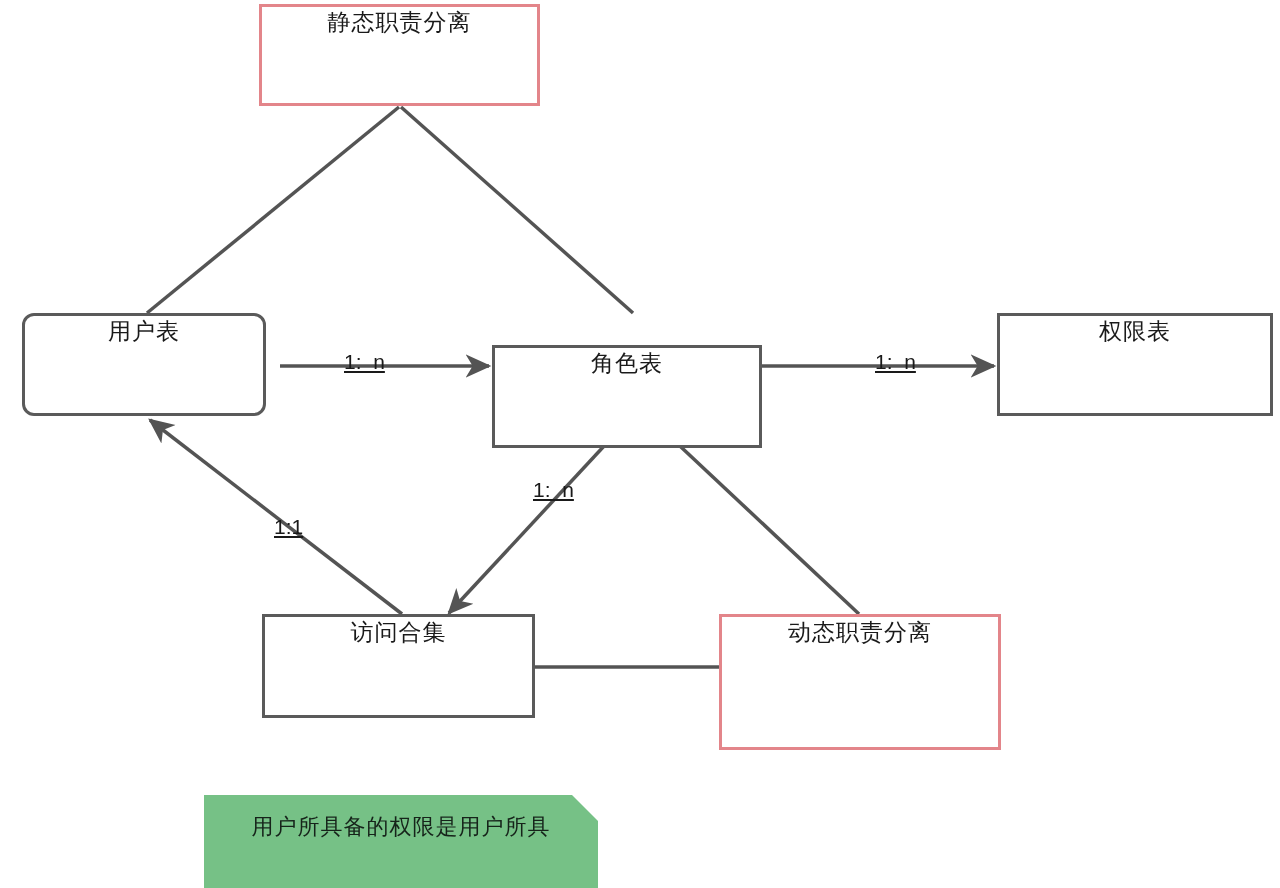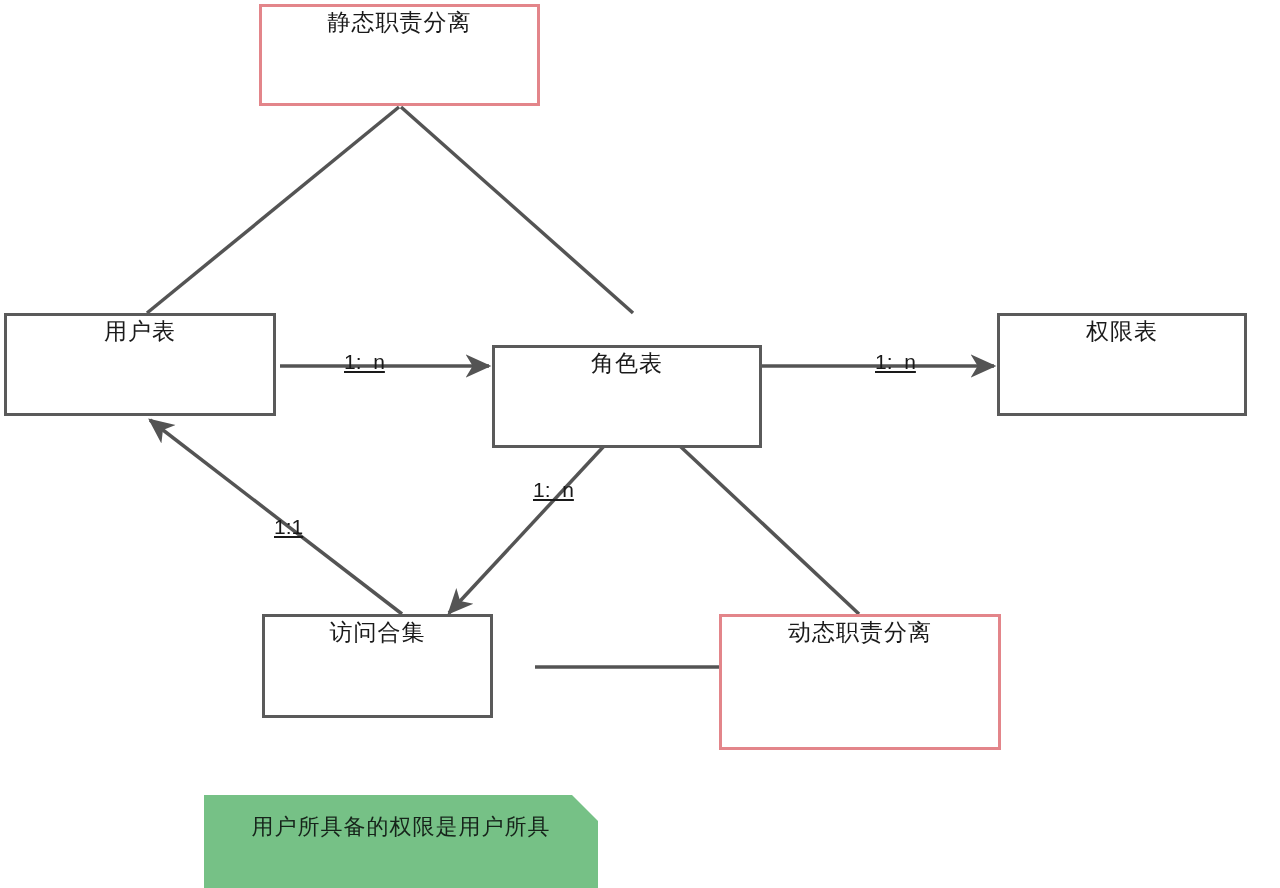--- a/index.html
+++ b/index.html
@@ -84,33 +84,33 @@
 
   <line x1="649" y1="417" x2="859" y2="614" stroke="#545454" stroke-width="3.5"></line>
 
   <line x1="535" y1="667" x2="721" y2="667" stroke="#545454" stroke-width="3.5"></line>
 </svg>
 
 <div class="node node-red" style="left:259px; top:4px; width:281px; height:102px;">
   <span>静态职责分离</span>
 </div>
 
-<div class="node node-gray" style="left:4px; top:313px; width:272px; height:103px;">
+<div class="node node-gray" style="left:22px; top:313px; width:244px; height:103px;border-radius:12px;">
   <span>用户表</span>
 </div>
 
 <div class="node node-gray" style="left:492px; top:313px; width:270px; height:103px;margin-top:32px;">
   <span>角色表</span>
 </div>
 
-<div class="node node-gray" style="left:997px; top:313px; width:250px; height:103px;">
+<div class="node node-gray" style="left:997px; top:313px; width:276px; height:103px;">
   <span>权限表</span>
 </div>
 
-<div class="node node-gray" style="left:262px; top:614px; width:231px; height:104px;">
+<div class="node node-gray" style="left:262px; top:614px; width:273px; height:104px;">
   <span>访问合集</span>
 </div>
 
 <div class="node node-red" style="left:719px; top:614px; width:282px; height:136px;">
   <span>动态职责分离</span>
 </div>
 
 <div class="edge-label" style="left:344px; top:350px;">1:  n</div>
 
 <div class="edge-label" style="left:875px; top:350px;">1:  n</div>

